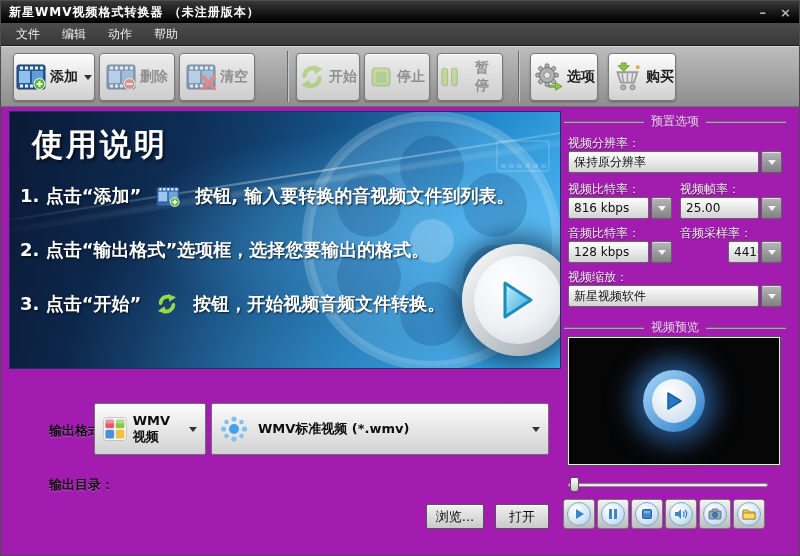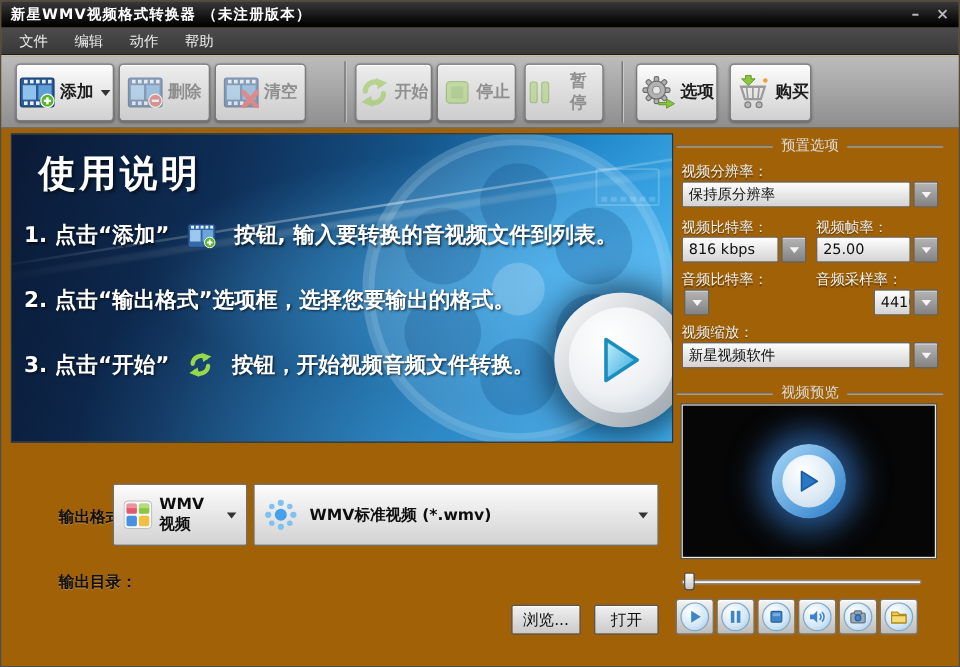--- a/index.html
+++ b/index.html
@@ -1,19 +1,19 @@
 <!DOCTYPE html>
 <html><head>
 <meta charset="utf-8">
 <style>
   * { margin:0; padding:0; box-sizing:border-box; }
   html,body { width:800px; height:556px; }
   body { font-family:"DejaVu Sans","Liberation Sans",sans-serif; background:#6e6e6e; }
 
-  .window { position:relative; width:800px; height:556px; background:#a16207;
+  .window { position:relative; width:800px; height:556px; background:#a21caf;
             border:1px solid #4e4e4e; overflow:hidden; }
 
   
   .titlebar { position:absolute; top:0; left:0; right:0; height:22px;
               background:linear-gradient(#3a3a3a,#101010 65%,#000);
               display:flex; align-items:center; padding:0 8px; }
   .title { color:#fff; font-size:12px; font-weight:bold; letter-spacing:1px; }
   .win-controls { margin-left:auto; display:flex; gap:14px; align-items:center; }
   .winbtn { color:#b8b8b8; font-size:13px; font-weight:bold; line-height:1; cursor:default; }
 
@@ -383,20 +383,23 @@
           <span>25.00</span>
         </div>
       <div class="dd-arrow">
           <i class="tri-dn-white"></i>
         </div>
     </div>
 
     <div class="plabel" style="left:8px;top:114px;">音频比特率：</div>
     <div class="plabel" style="left:120px;top:114px;">音频采样率：</div>
     <div class="dd" style="left:8px;top:130px;width:104px;">
+      <div class="dd-body">
+          <span>128 kbps</span>
+        </div>
       <div class="dd-arrow">
           <i class="tri-dn-white"></i>
         </div>
     </div>
     <div class="dd" style="left:120px;top:130px;width:102px;padding-left:48px;">
       <div class="dd-body">
           <span>44100</span>
         </div>
       <div class="dd-arrow">
           <i class="tri-dn-white"></i>

